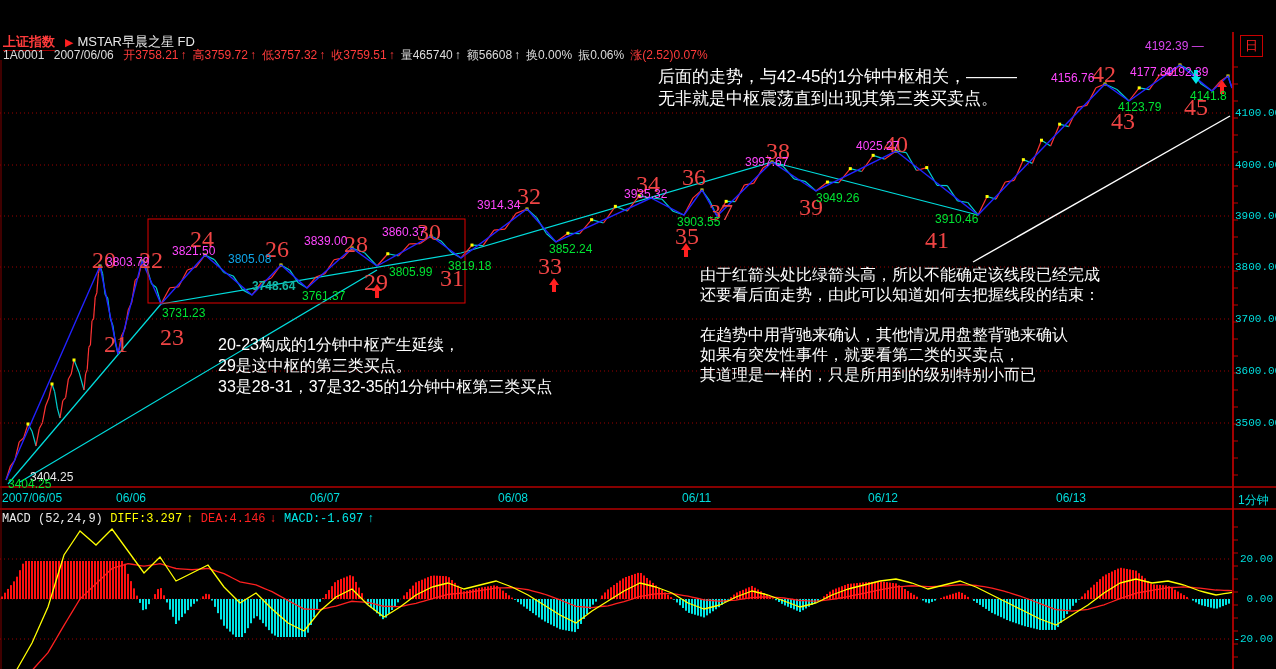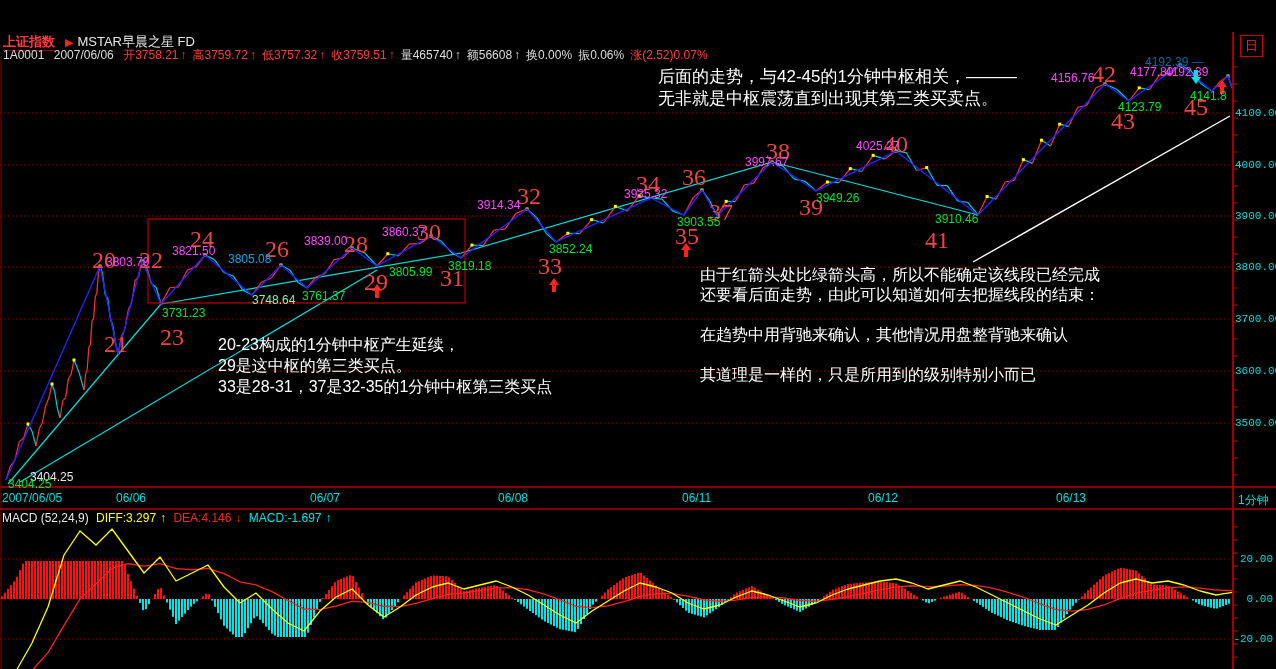--- a/index.html
+++ b/index.html
@@ -17,21 +17,21 @@
          color:#ff2020;font-size:13px;text-align:center;line-height:20px;}
   .num{position:absolute;color:#ef4444;font-family:"Liberation Serif",serif;font-size:24px;line-height:1;}
   .pl{position:absolute;font-size:12px;line-height:1;letter-spacing:0px;}
   .ann{position:absolute;color:#ffffff;white-space:pre;}
   .dt{position:absolute;top:459px;color:#00dcdc;font-size:12px;}
   .ax{position:absolute;color:#00dcdc;font-size:11px;font-family:"Liberation Mono",monospace;
       width:41px;overflow:hidden;left:1235px;}
   .axr{position:absolute;color:#00dcdc;font-size:11px;font-family:"Liberation Mono",monospace;
       width:40px;text-align:right;left:1233px;}
   .mcap{position:absolute;left:2px;top:479px;font-size:12px;white-space:nowrap;}
-  .mcap span{margin-right:4px;}
+  .mcap span{margin-right:4px;font-family:Liberation Mono, monospace;}
   .wm{position:absolute;left:2px;top:641px;color:#e8e8e8;font-size:14px;}
   .per{position:absolute;left:1238px;top:460px;color:#00dcdc;font-size:12px;}
 </style>
 </head>
 <body>
 <div class="screen">
 
 <svg id="gfx" xmlns="http://www.w3.org/2000/svg" viewBox="0 0 1276 669">
       <line x1="0" y1="81" x2="1233" y2="81" stroke="#9b0000" stroke-width="1" stroke-dasharray="1 3"></line>
       <line x1="0" y1="133" x2="1233" y2="133" stroke="#9b0000" stroke-width="1" stroke-dasharray="1 3"></line>
@@ -728,42 +728,43 @@
       <div class="pl" style="left: 228px; top: 221px; color: #0ea5e9;">3805.08</div>
       <div class="pl" style="left: 304px; top: 203px; color: rgb(255, 70, 255);">3839.00</div>
       <div class="pl" style="left: 382px; top: 194px; color: rgb(255, 70, 255);">3860.37</div>
       <div class="pl" style="left: 477px; top: 167px; color: rgb(255, 70, 255);">3914.34</div>
       <div class="pl" style="left: 624px; top: 156px; color: rgb(255, 70, 255);">3935.32</div>
       <div class="pl" style="left: 745px; top: 124px; color: rgb(255, 70, 255);">3997.67</div>
       <div class="pl" style="left: 856px; top: 108px; color: rgb(255, 70, 255);">4025.27</div>
       <div class="pl" style="left: 1051px; top: 40px; color: rgb(255, 70, 255);">4156.76</div>
       <div class="pl" style="left: 1130px; top: 34px; color: rgb(255, 70, 255);">4177.80</div>
       <div class="pl" style="left: 1165px; top: 34px; color: rgb(255, 70, 255);">4192.39</div>
-      <div class="pl" style="left: 1145px; top: 24px; color: #0369a1;">4192.39 —</div>
+      <div class="pl" style="left: 1145px; top: 8px; color: #d946ef;">4192.39 —</div>
       <div class="pl" style="left: 30px; top: 439px; color: rgb(232, 232, 232);">3404.25</div>
       <div class="pl" style="left: 8px; top: 446px; color: rgb(0, 228, 50);">3404.25</div>
       <div class="pl" style="left: 162px; top: 275px; color: rgb(0, 228, 50);">3731.23</div>
-      <div class="pl" style="left: 252px; top: 262px; color: #86efac;">3748.64</div>
+      <div class="pl" style="left: 252px; top: 248px; color: #14b8a6; font-weight: bold;">3748.64</div>
       <div class="pl" style="left: 302px; top: 258px; color: rgb(0, 228, 50);">3761.37</div>
       <div class="pl" style="left: 389px; top: 234px; color: rgb(0, 228, 50);">3805.99</div>
       <div class="pl" style="left: 448px; top: 228px; color: rgb(0, 228, 50);">3819.18</div>
       <div class="pl" style="left: 549px; top: 211px; color: rgb(0, 228, 50);">3852.24</div>
       <div class="pl" style="left: 677px; top: 184px; color: rgb(0, 228, 50);">3903.55</div>
       <div class="pl" style="left: 816px; top: 160px; color: rgb(0, 228, 50);">3949.26</div>
       <div class="pl" style="left: 935px; top: 181px; color: rgb(0, 228, 50);">3910.46</div>
       <div class="pl" style="left: 1118px; top: 69px; color: rgb(0, 228, 50);">4123.79</div>
       <div class="pl" style="left: 1190px; top: 58px; color: rgb(0, 228, 50);">4141.8</div>
       <div class="ann" style="left: 658px; top: 33px; font-size: 17px;">后面的走势，与42-45的1分钟中枢相关，———</div>
       <div class="ann" style="left: 658px; top: 55px; font-size: 17px;">无非就是中枢震荡直到出现其第三类买卖点。</div>
       <div class="ann" style="left: 218px; top: 303px; font-size: 16px;">20-23构成的1分钟中枢产生延续，</div>
       <div class="ann" style="left: 218px; top: 324px; font-size: 16px;">29是这中枢的第三类买点。</div>
       <div class="ann" style="left: 218px; top: 345px; font-size: 16px;">33是28-31，37是32-35的1分钟中枢第三类买点</div>
       <div class="ann" style="left: 700px; top: 233px; font-size: 16px;">由于红箭头处比绿箭头高，所以不能确定该线段已经完成</div>
       <div class="ann" style="left: 700px; top: 253px; font-size: 16px;">还要看后面走势，由此可以知道如何去把握线段的结束：</div>
       <div class="ann" style="left: 700px; top: 293px; font-size: 16px;">在趋势中用背驰来确认，其他情况用盘整背驰来确认</div>
+      <div class="ann" style="left: 700px; top: 313px; font-size: 16px;">如果有突发性事件，就要看第二类的买卖点，</div>
       <div class="ann" style="left: 700px; top: 333px; font-size: 16px;">其道理是一样的，只是所用到的级别特别小而已</div>
       <div class="dt" style="left: 2px; top: 459px;">2007/06/05</div>
       <div class="dt" style="left: 116px; top: 459px;">06/06</div>
       <div class="dt" style="left: 310px; top: 459px;">06/07</div>
       <div class="dt" style="left: 498px; top: 459px;">06/08</div>
       <div class="dt" style="left: 682px; top: 459px;">06/11</div>
       <div class="dt" style="left: 868px; top: 459px;">06/12</div>
       <div class="dt" style="left: 1056px; top: 459px;">06/13</div>
       <div class="ax" style="left: 1235px; top: 75px;">4100.00</div>
       <div class="ax" style="left: 1235px; top: 127px;">4000.00</div>

